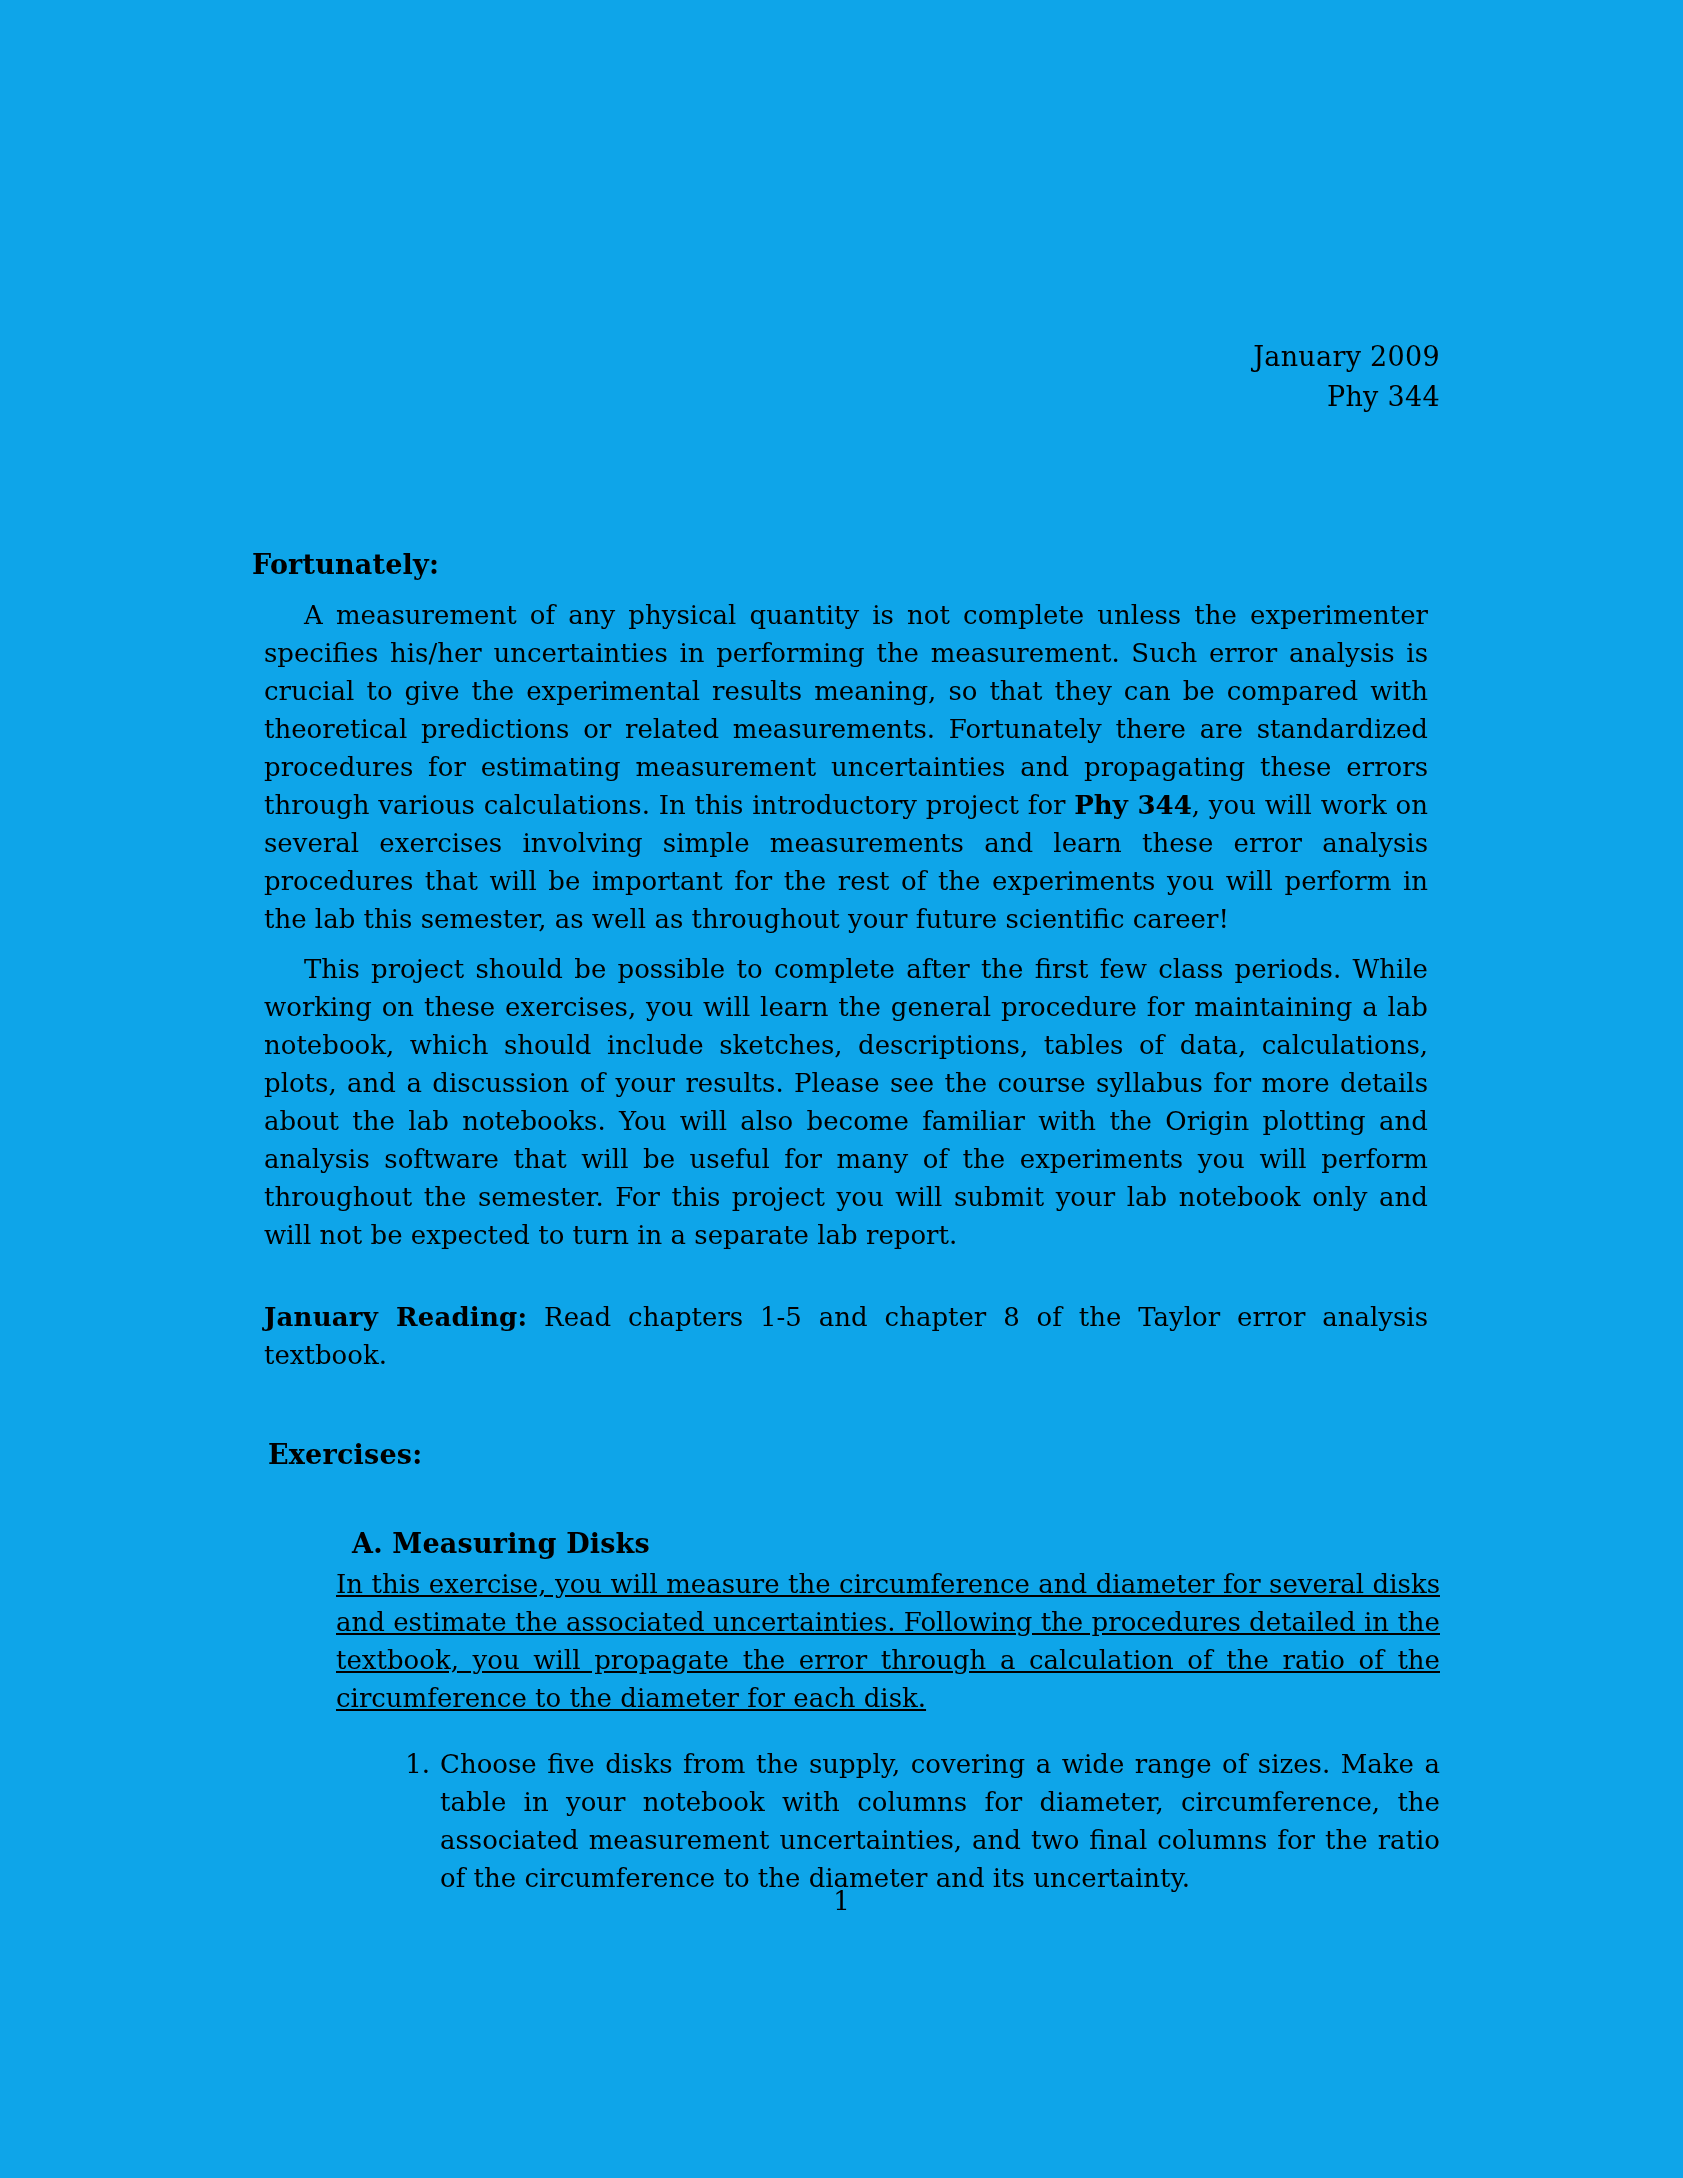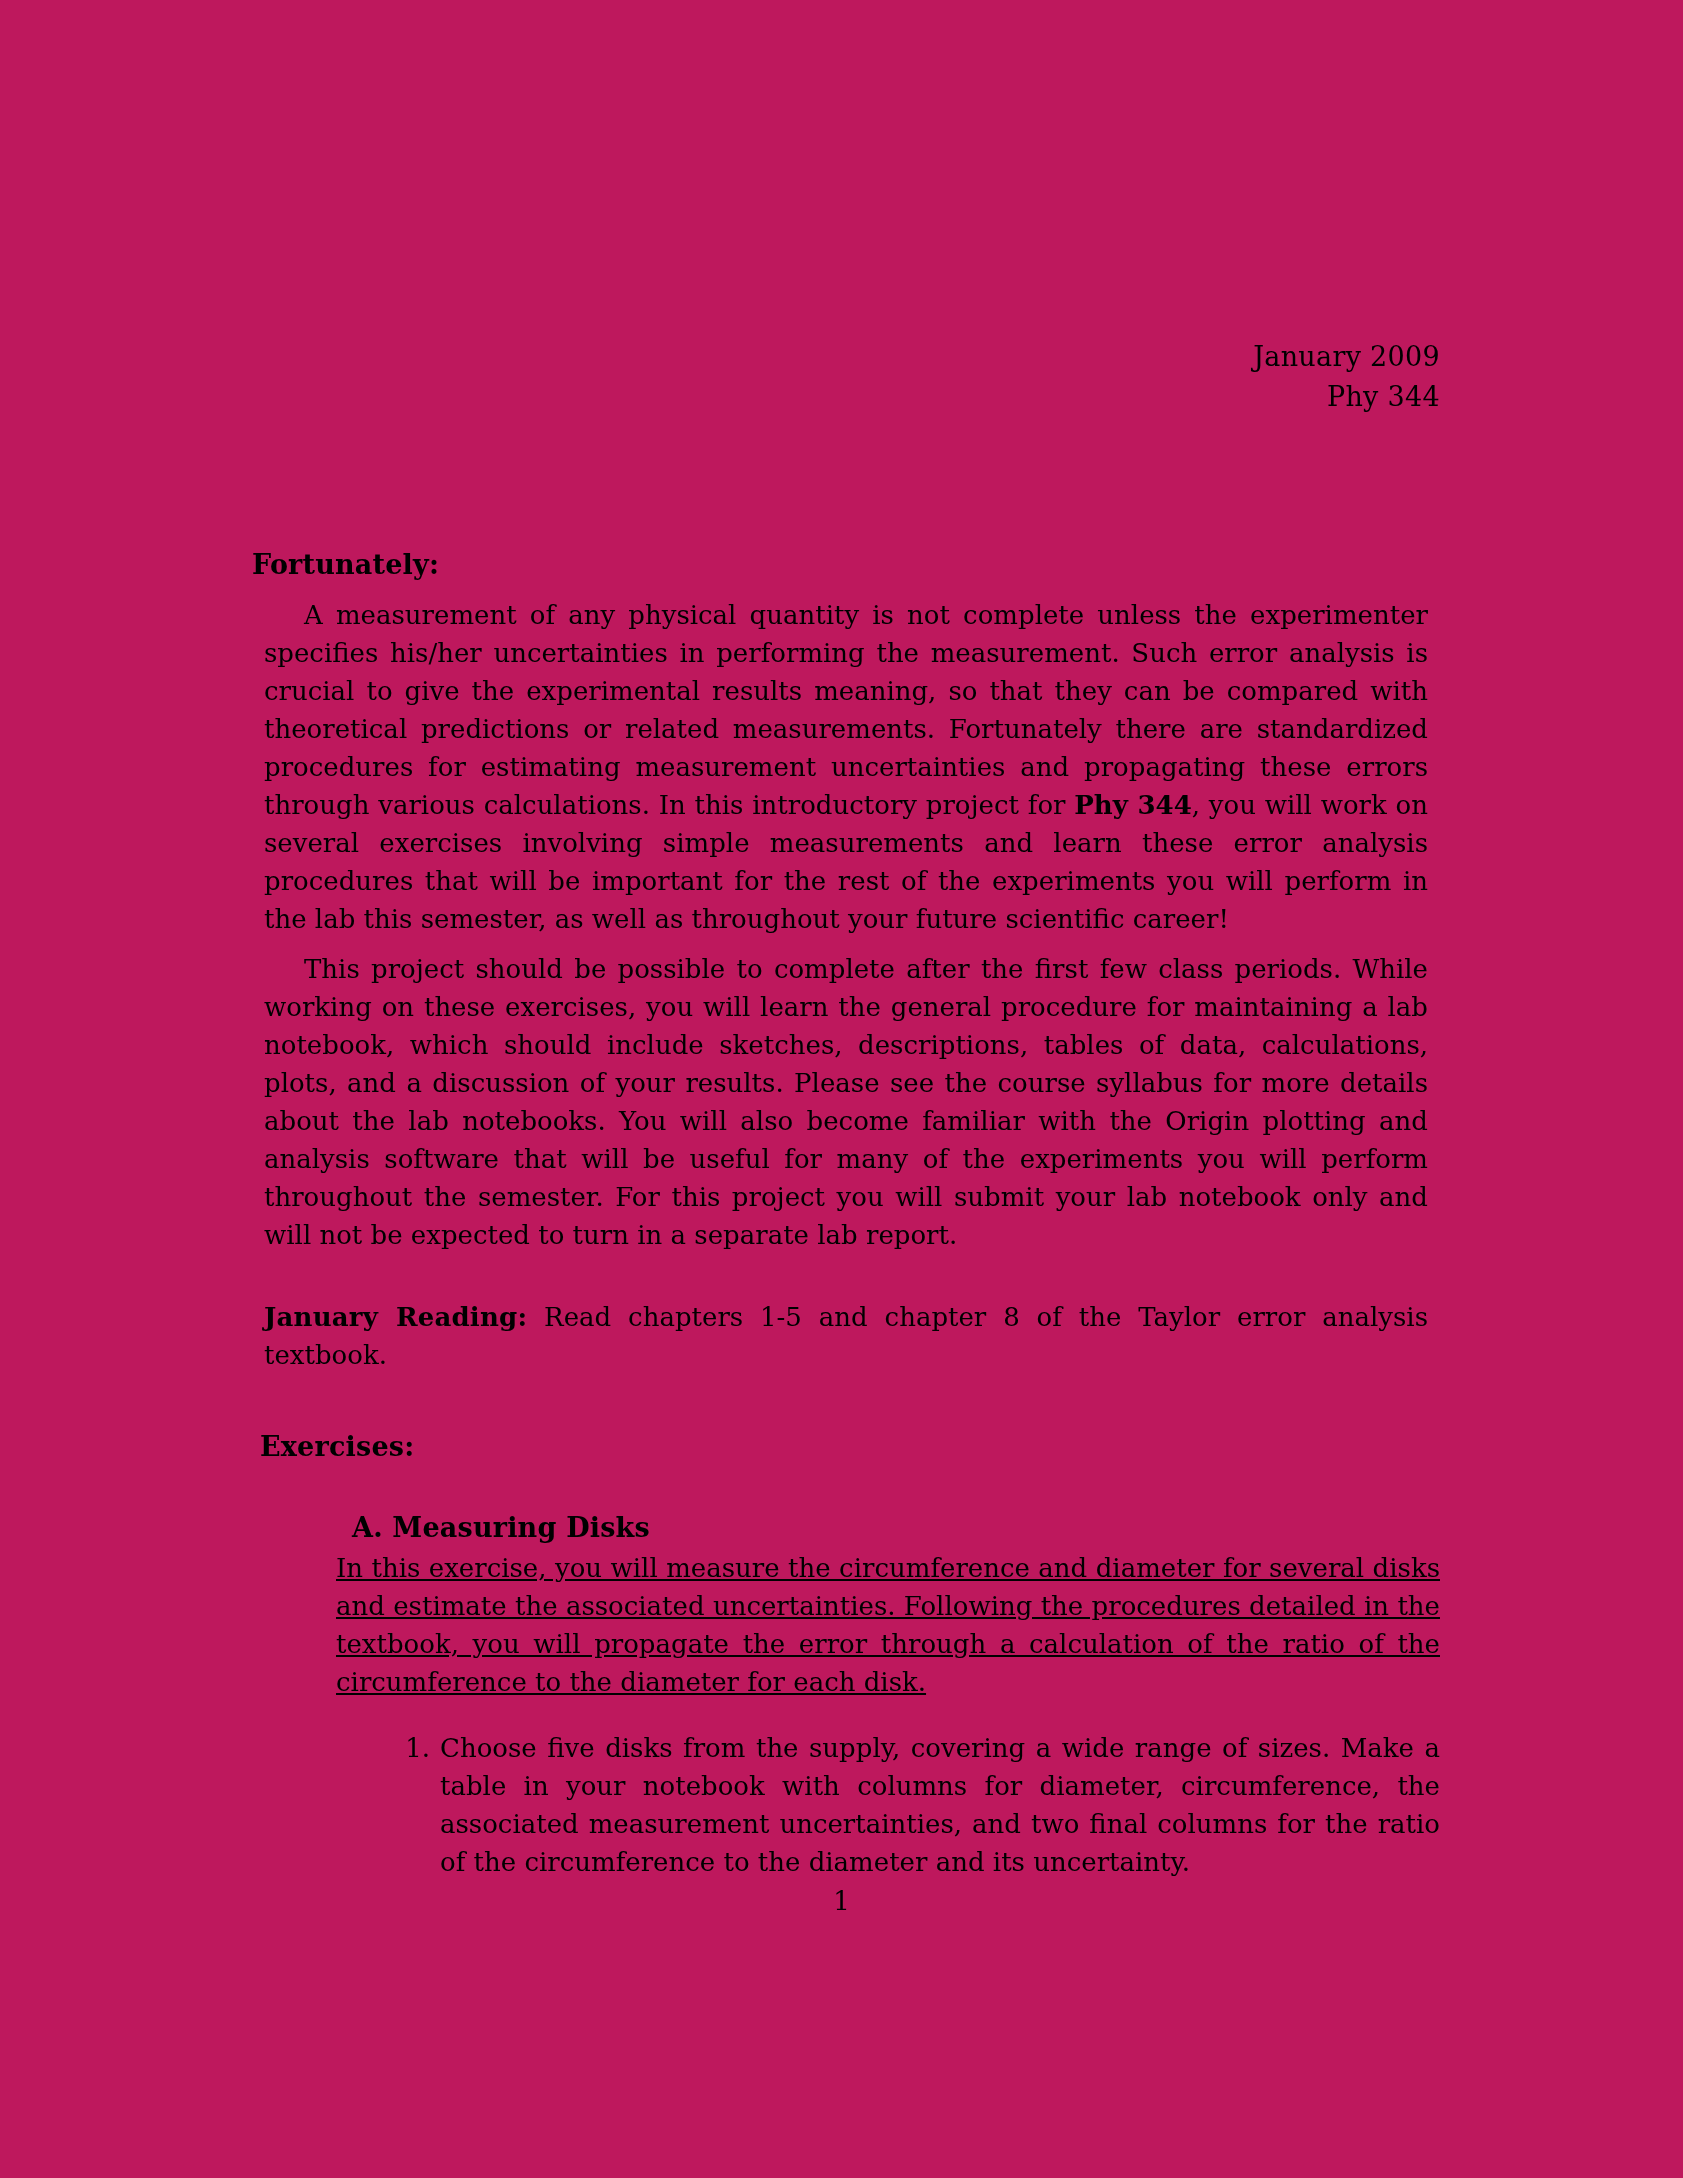--- a/index.html
+++ b/index.html
@@ -13,21 +13,21 @@
     position: relative;
     font-family: "DejaVu Serif", "Liberation Serif", serif;
     color: #000000;
     overflow: hidden;
   }
   .page {
     position: absolute;
     left: 0; top: 0;
     width: 1683px;
     height: 2178px;
-    background: #be185d;
+    background: #0ea5e9;
   }
   
   .header-block {
     position: absolute;
     left: 252px;
     top: 337px;
     width: 1188px;
     text-align: right;
     font-size: 27px;
     line-height: 40px;
@@ -72,21 +72,21 @@
   .lead-bold { font-weight: bold; letter-spacing: 0.2px; }
   .inline-bold { font-weight: bold; }
   .spacer-sm { height: 20px; }
   .spacer-md { height: 34px; }
 
   
   .exercises-heading {
     font-size: 27px;
     font-weight: bold;
     letter-spacing: 0.2px;
-    margin: 8px;
+    margin: 16px;
     line-height: 38px;
   }
   .exercise-block {
     margin-left: 84px;
     width: 1104px;
   }
   .exercise-title {
     font-weight: bold;
     font-size: 27px;
     line-height: 40px;

